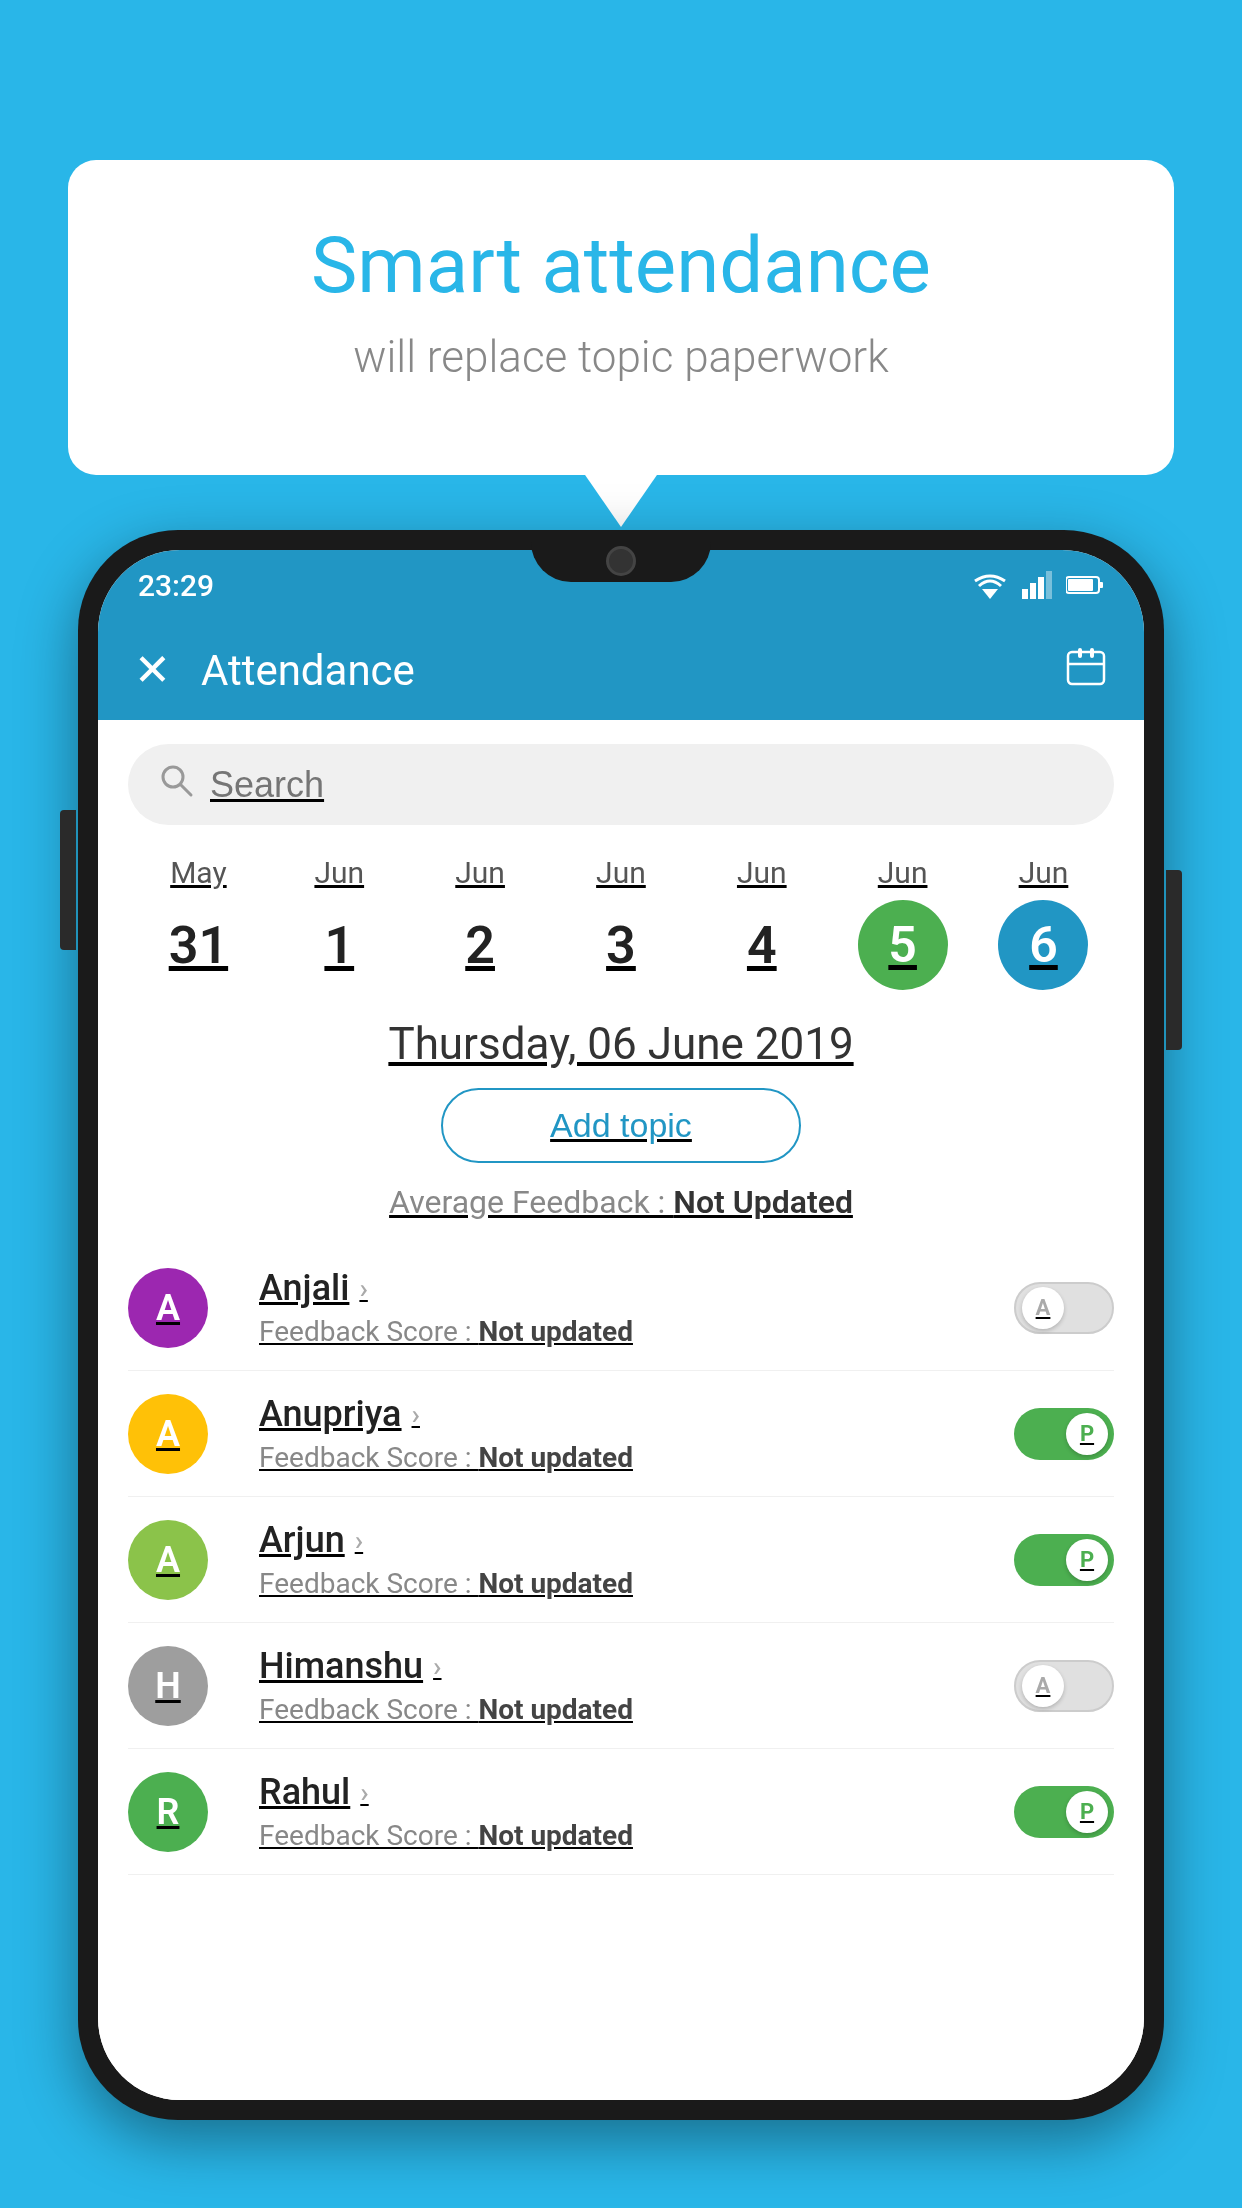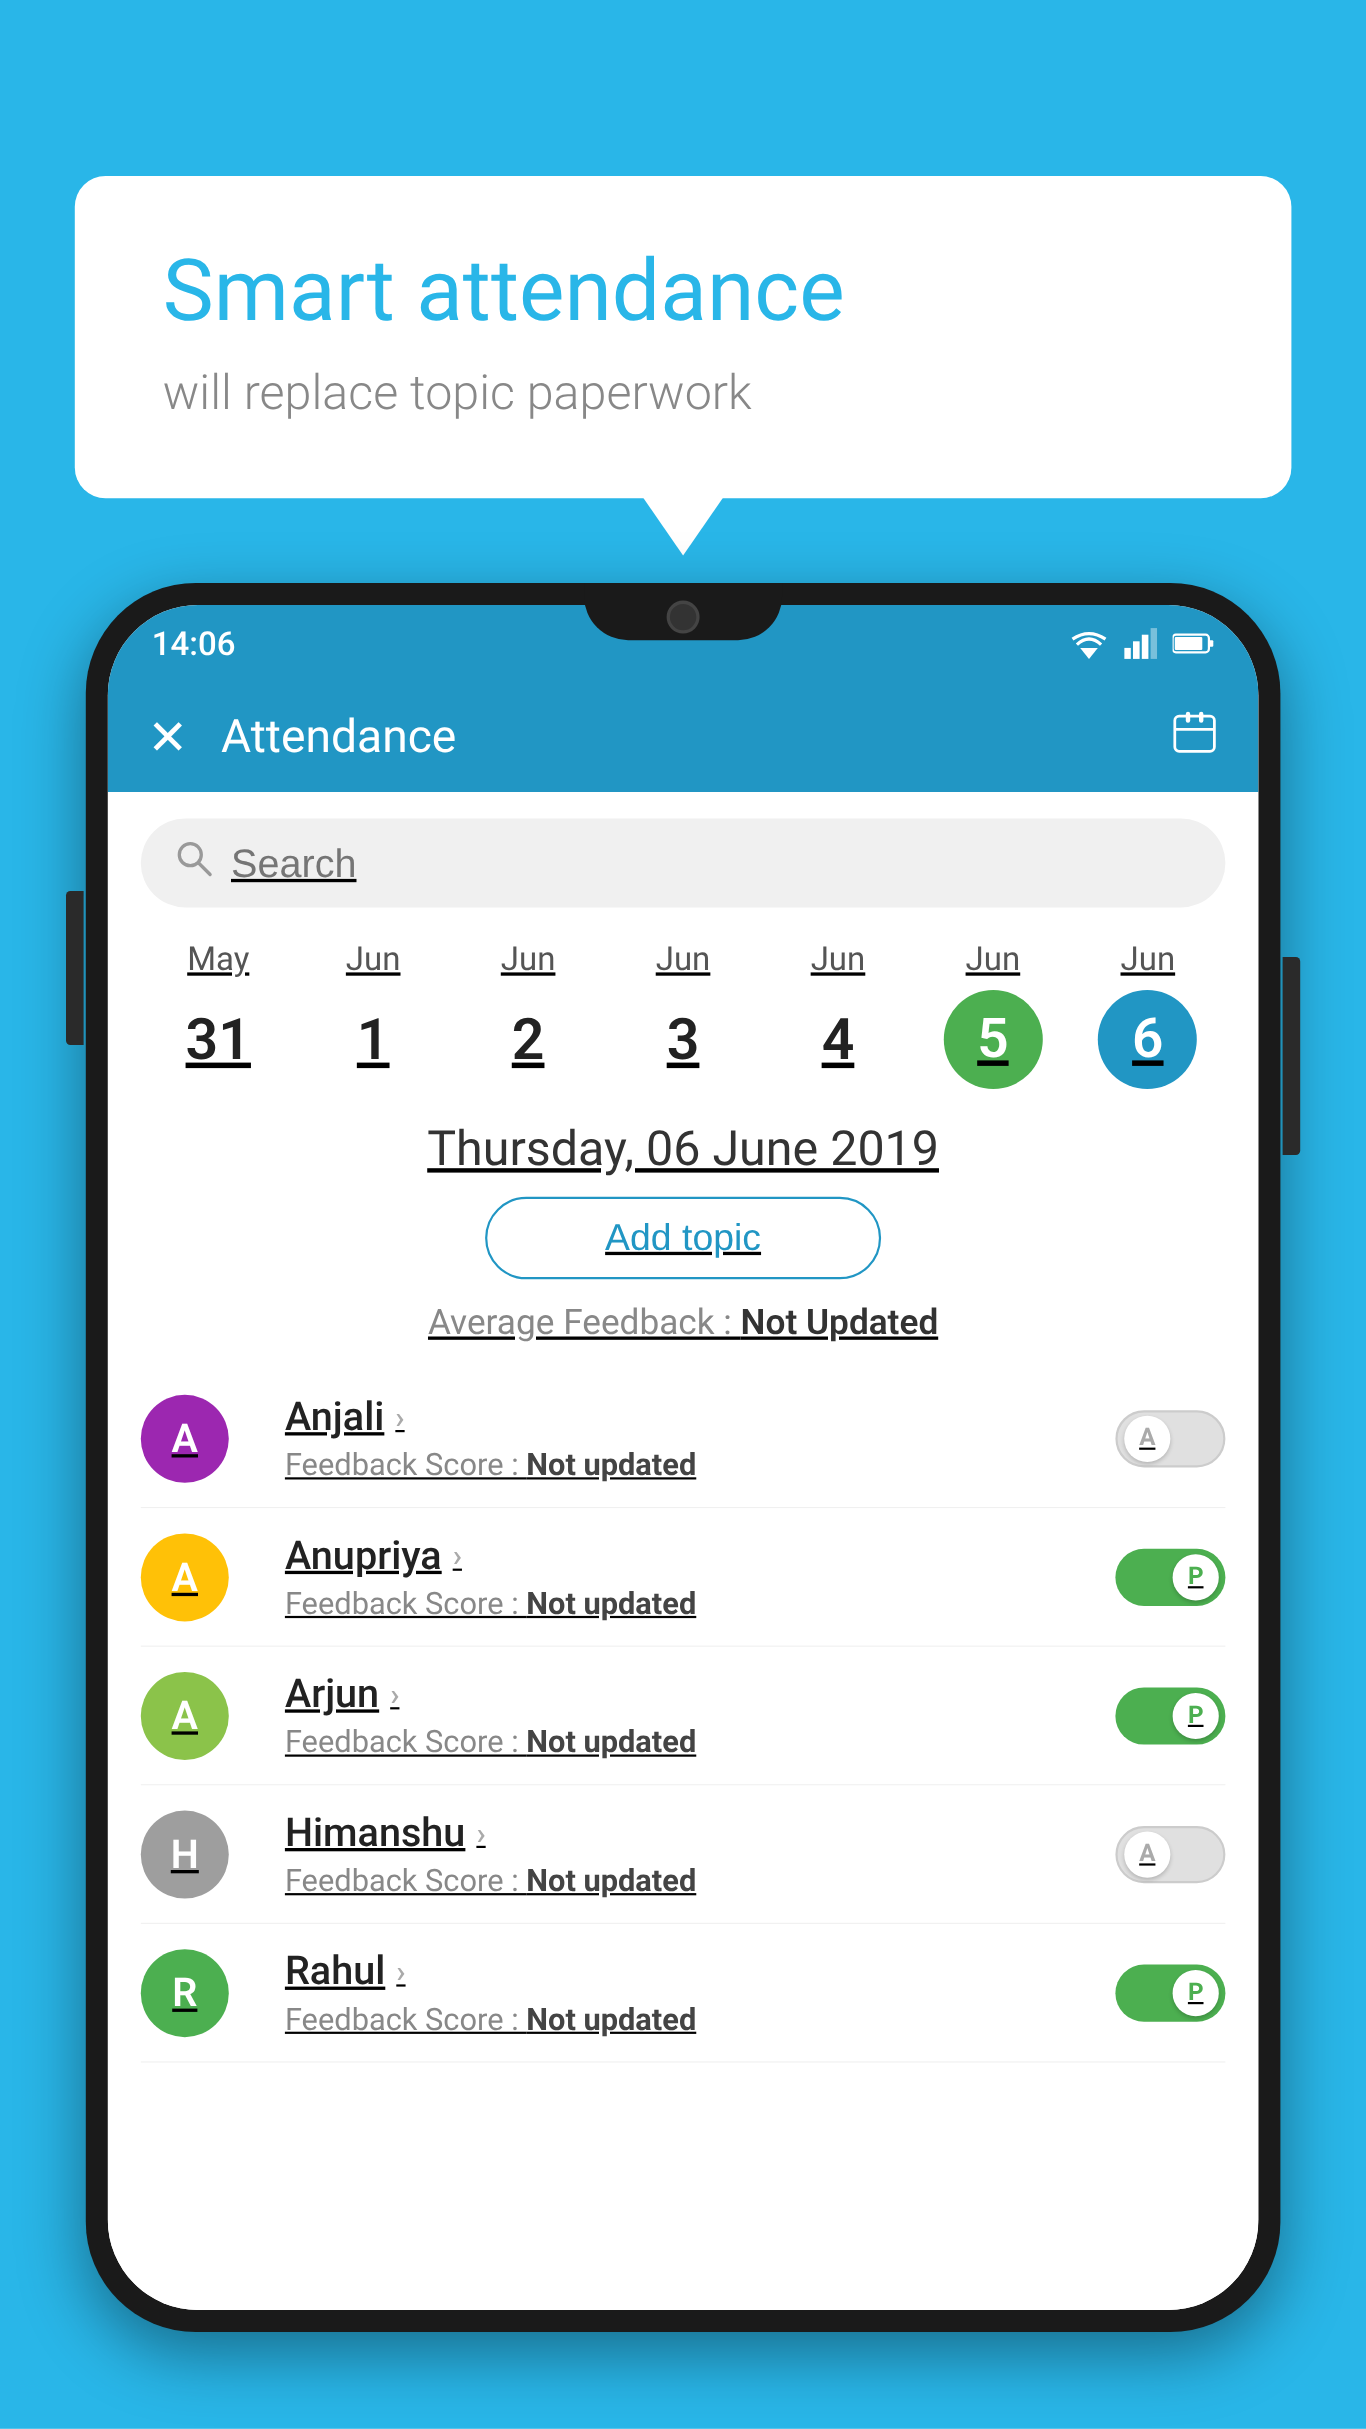--- a/index.html
+++ b/index.html
@@ -15,22 +15,22 @@
     
     .speech-bubble-container {
       position: absolute;
       top: 160px;
       left: 68px;
       right: 68px;
     }
     .speech-bubble {
       background: white;
       border-radius: 28px;
-      padding: 60px 80px 70px;
-      text-align: left;
+      padding: 60px 80px 92px;
+      text-align: center;
       position: relative;
     }
     .speech-bubble::after {
       content: '';
       position: absolute;
       bottom: -52px;
       left: 50%;
       transform: translateX(-50%);
       width: 0;
       height: 0;
@@ -394,21 +394,21 @@
 <div class="phone-container">
   <div class="phone-outer">
 
     <div class="notch">
       <div class="notch-camera"></div>
     </div>
 
     <div class="phone-inner">
 
       <div class="status-bar">
-        <span class="status-time">14:06</span>
+        <span class="status-time">23:29</span>
         <div class="status-icons">
           <svg width="36" height="28" viewBox="0 0 36 28" fill="white">
             <polygon points="18,28 26,18 10,18"></polygon>
             <path d="M7,15 Q18,5 29,15" fill="none" stroke="white" stroke-width="3"></path>
             <path d="M3,10 Q18,0 33,10" fill="none" stroke="white" stroke-width="3"></path>
           </svg>
           <svg width="30" height="28" viewBox="0 0 30 28" fill="white">
             <rect x="0" y="18" width="6" height="10"></rect>
             <rect x="8" y="12" width="6" height="16"></rect>
             <rect x="16" y="6" width="6" height="22"></rect>

